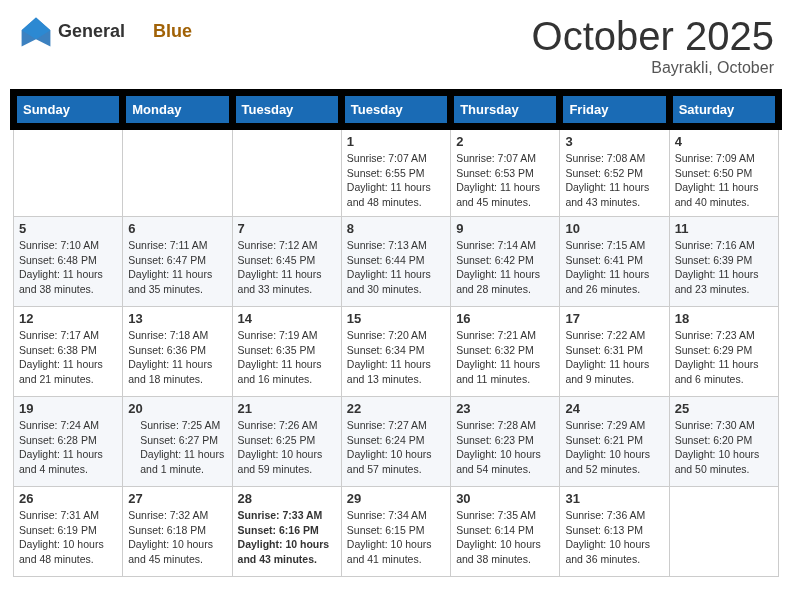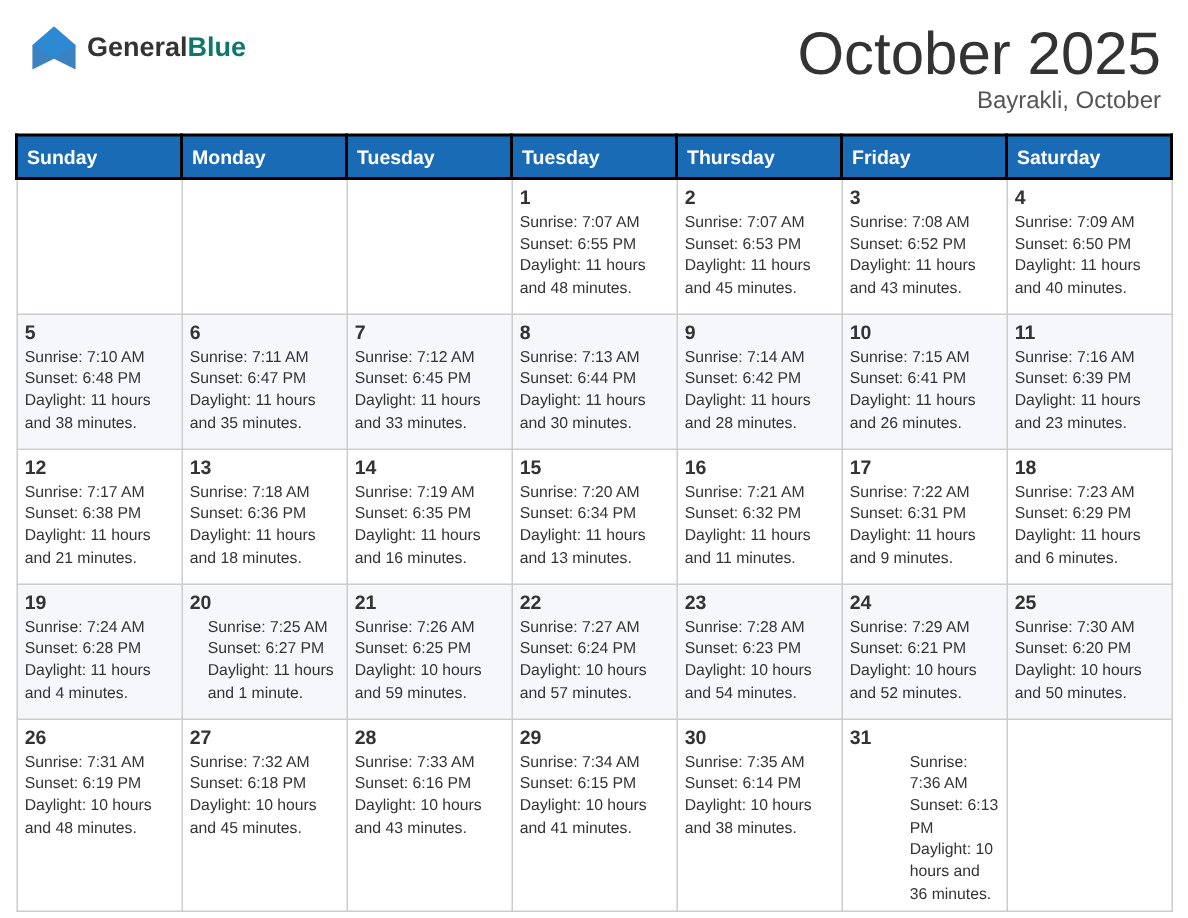--- a/index.html
+++ b/index.html
@@ -27,21 +27,22 @@
       line-height: 1.1;
     }
     .logo-general {
       font-size: 18px;
       font-weight: bold;
       color: #333;
     }
     .logo-blue {
       font-size: 18px;
       font-weight: bold;
-      color: #0f766e;
+      color: #a16207;
+      margin-left: 28px;
     }
     .logo-icon {
       width: 36px;
       height: 36px;
       margin-right: 4px;
     }
     .title-block {
       text-align: right;
     }
     .month-title {
@@ -57,21 +58,21 @@
       width: 100%;
       border-collapse: collapse;
       border: 1px solid #ccc;
     }
     .calendar th {
       background-color: #1a6bb5;
       color: #fff;
       text-align: left;
       padding: 6px 6px;
       font-size: 13px;
-      border: 2px solid #000000;
+      border: 7px solid #000000;
     }
     .calendar td {
       vertical-align: top;
       padding: 4px 5px;
       border: 1px solid #ccc;
       width: calc(100% / 7);
       height: 90px;
       font-size: 11px;
       color: #333;
       background: #fff;
@@ -296,38 +297,38 @@
 Daylight: 10 hours and 48 minutes.</div>
         </td>
         <td>
           <span class="day-number">27</span>
           <div class="day-info" style="white-space: pre-line;">Sunrise: 7:32 AM
 Sunset: 6:18 PM
 Daylight: 10 hours and 45 minutes.</div>
         </td>
         <td>
           <span class="day-number">28</span>
-          <div class="day-info" style="white-space: pre-line;">Sunrise: 7:33 AM
+          <div class="day-info" style="white-space: pre-line; font-weight: bold;">Sunrise: 7:33 AM
 Sunset: 6:16 PM
 Daylight: 10 hours and 43 minutes.</div>
         </td>
         <td>
           <span class="day-number">29</span>
           <div class="day-info" style="white-space: pre-line;">Sunrise: 7:34 AM
 Sunset: 6:15 PM
 Daylight: 10 hours and 41 minutes.</div>
         </td>
         <td>
           <span class="day-number">30</span>
           <div class="day-info" style="white-space: pre-line;">Sunrise: 7:35 AM
 Sunset: 6:14 PM
 Daylight: 10 hours and 38 minutes.</div>
         </td>
         <td>
           <span class="day-number">31</span>
-          <div class="day-info" style="white-space: pre-line; margin-left: 40px;">Sunrise: 7:36 AM
+          <div class="day-info" style="white-space: pre-line;">Sunrise: 7:36 AM
 Sunset: 6:13 PM
 Daylight: 10 hours and 36 minutes.</div>
         </td>
         <td class="empty-cell"></td>
       </tr>
     </tbody>
 </table>
 
 </body></html>

